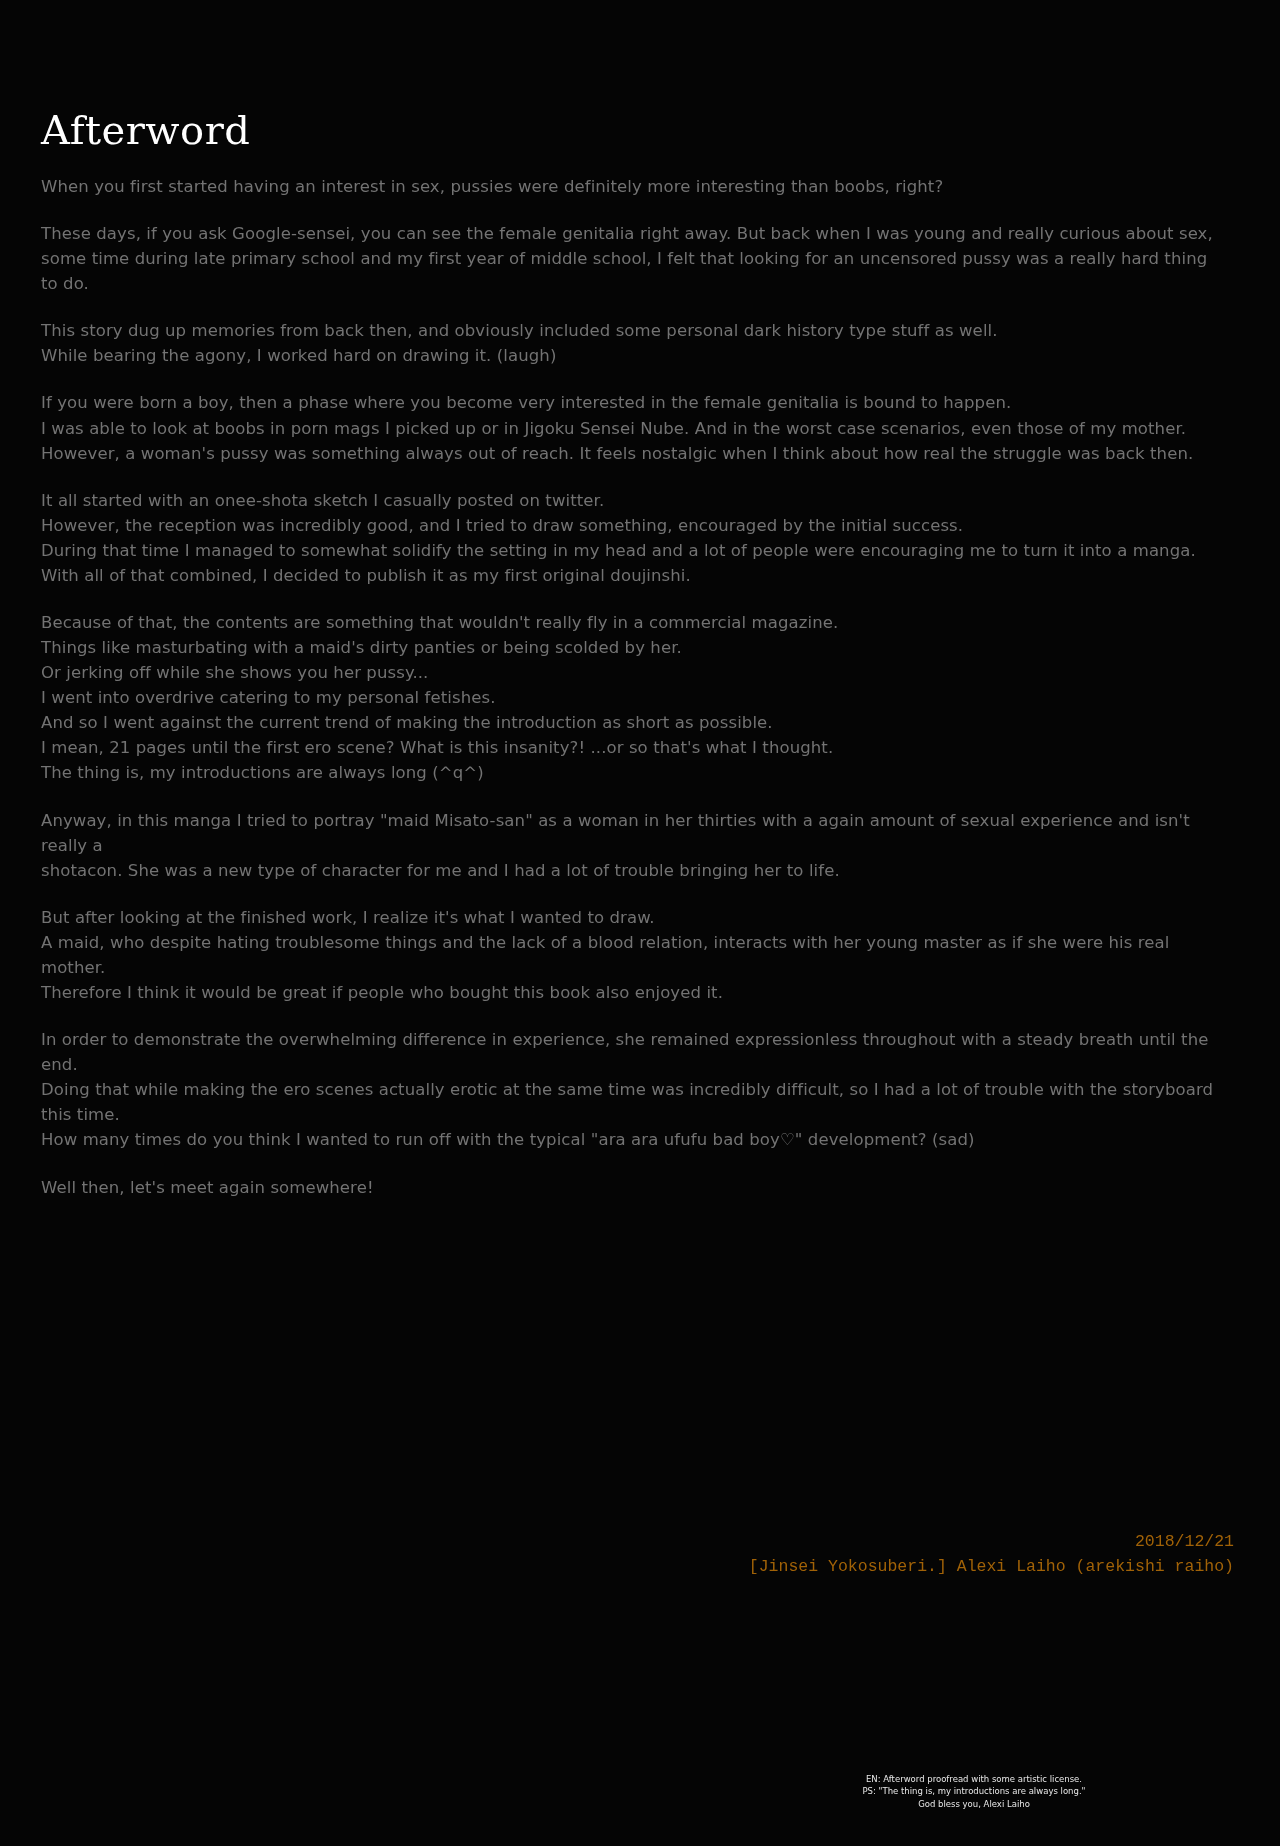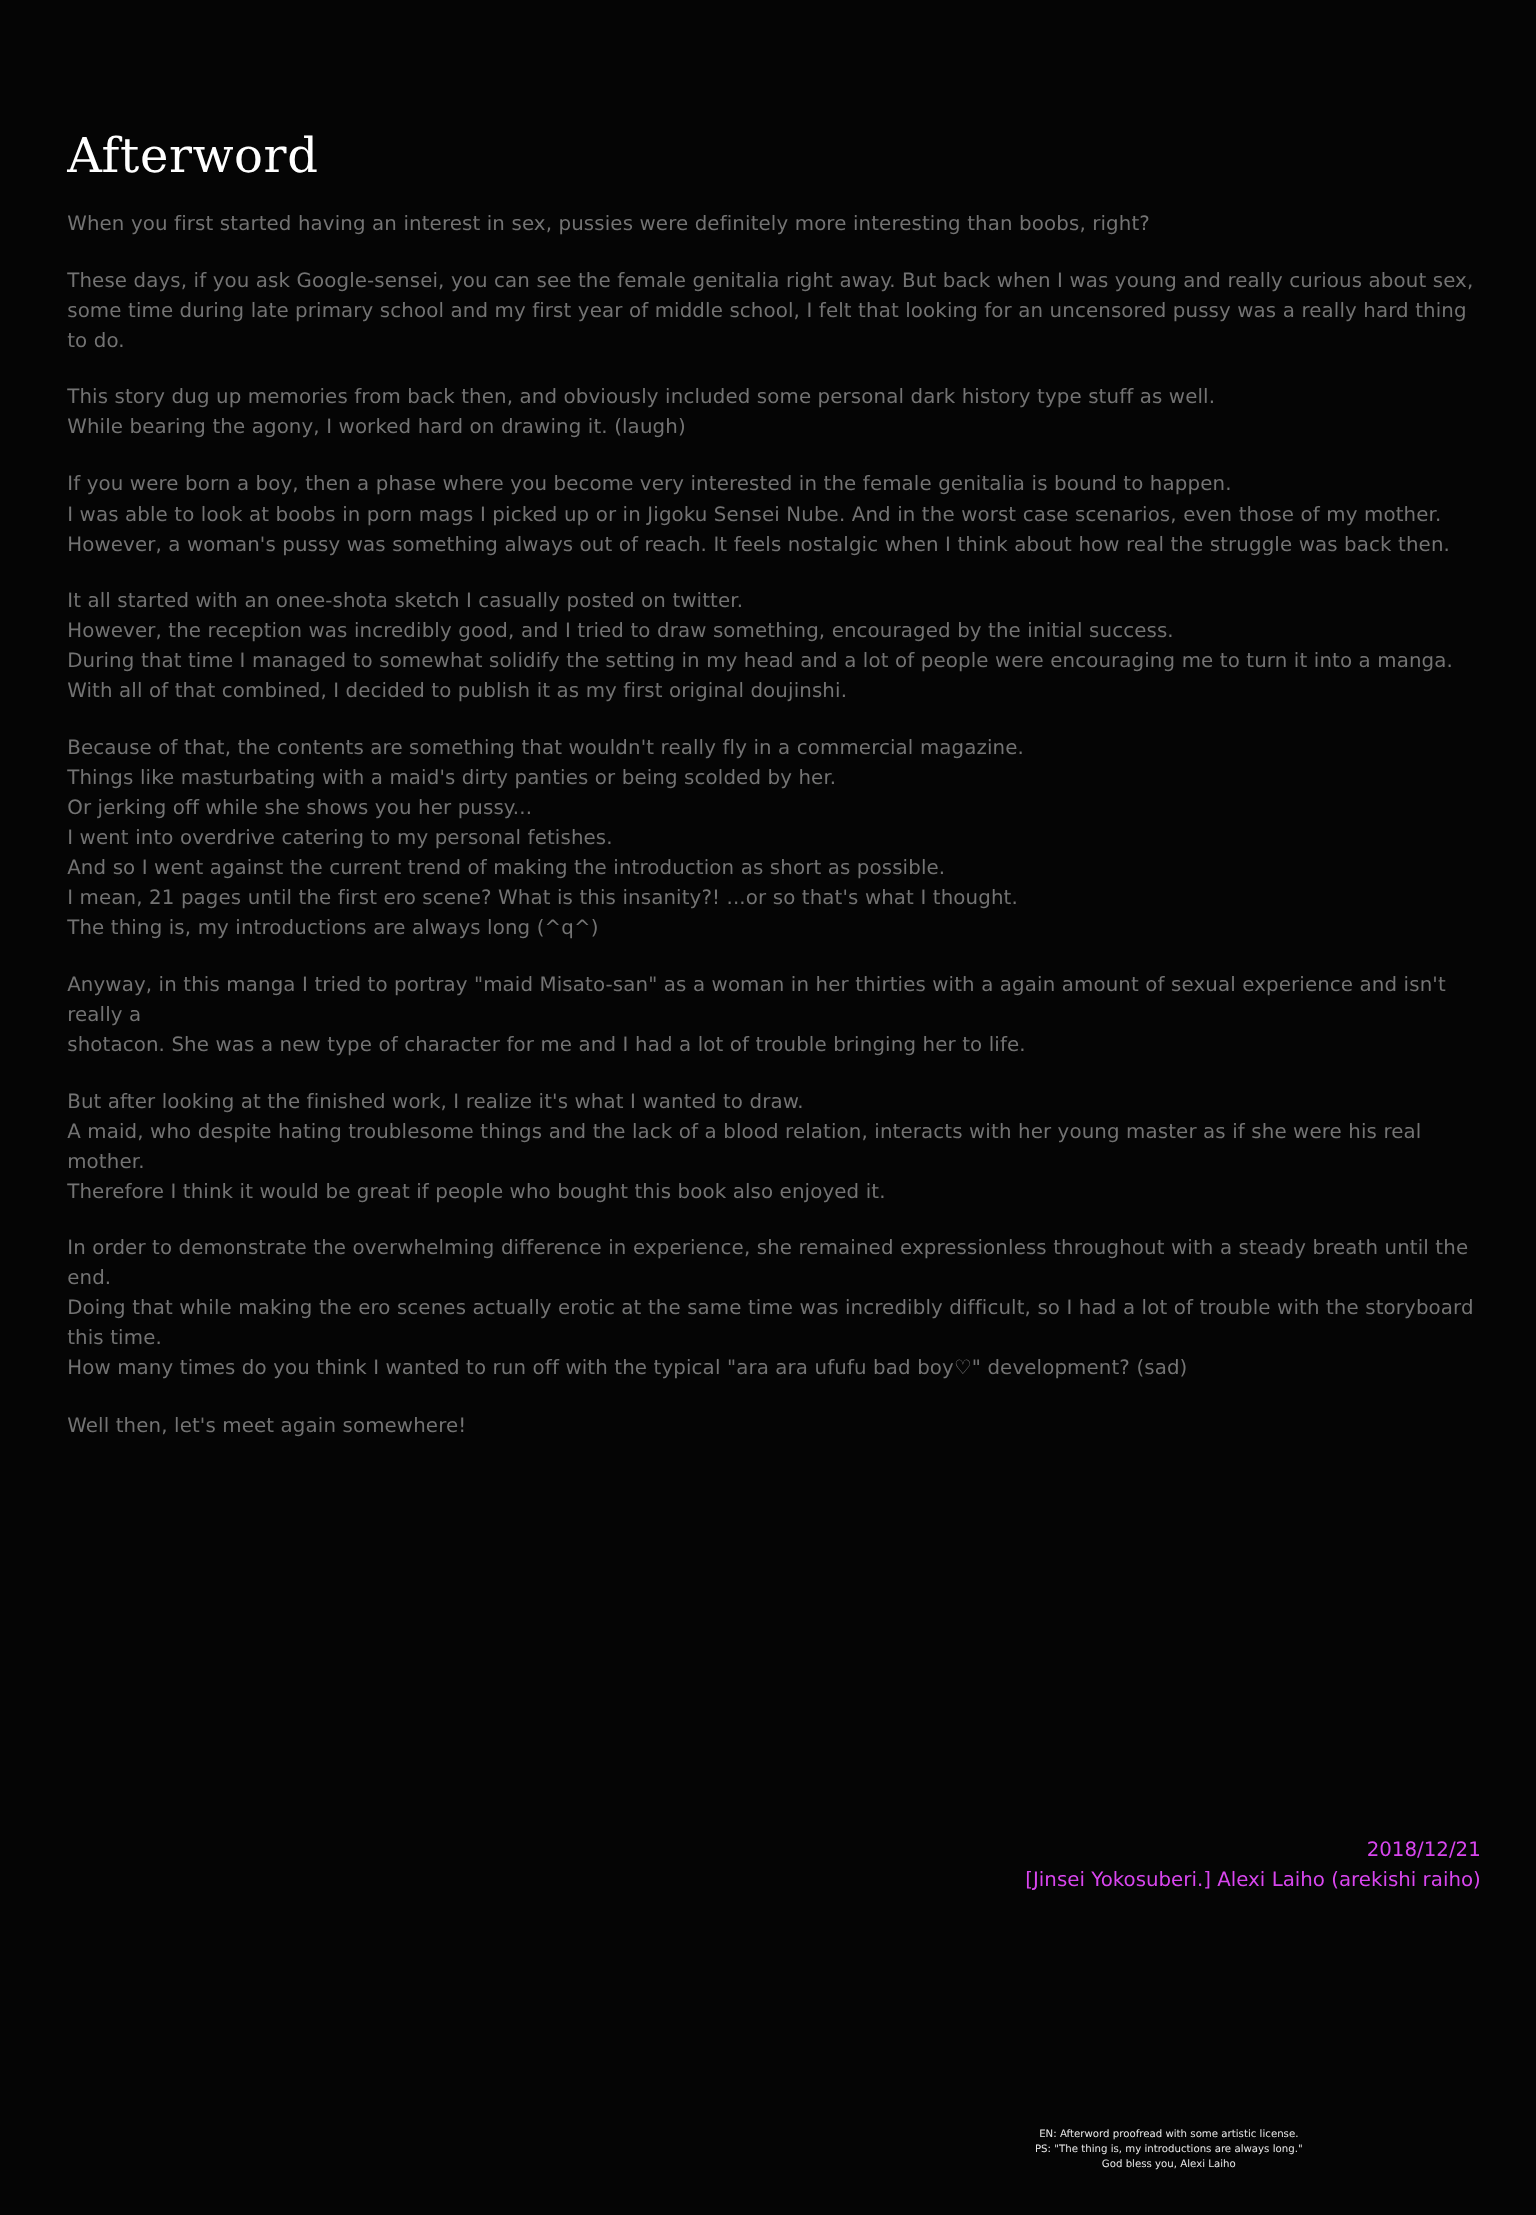--- a/index.html
+++ b/index.html
@@ -15,21 +15,21 @@
     font-family: "DejaVu Sans", sans-serif;
     color: #ffffff;
   }
   .page {
     position: absolute;
     inset: 0;
     background: #050505;
   }
   .content {
     position: absolute;
-    left: 56px;
+    left: 41px;
     top: 108px;
     width: 1186px;
   }
   .title {
     font-family: "DejaVu Serif", serif;
     font-size: 40px;
     font-weight: normal;
     letter-spacing: 0.5px;
     color: #ffffff;
     margin: 0 0 22px 0;
@@ -47,22 +47,23 @@
     margin-bottom: 0;
   }
   .signature {
     position: absolute;
     right: 46px;
     top: 1530px;
     width: 700px;
     text-align: right;
     font-size: 16.5px;
     line-height: 1.5;
-    color: #d946ef;
+    color: #a16207;
     white-space: pre-line;
+    font-family: Liberation Mono, monospace;
   }
   .colophon {
     position: absolute;
     right: 46px;
     bottom: 36px;
     width: 520px;
     text-align: center;
     font-size: 8.5px;
     line-height: 1.45;
     color: #e8e8e8;

